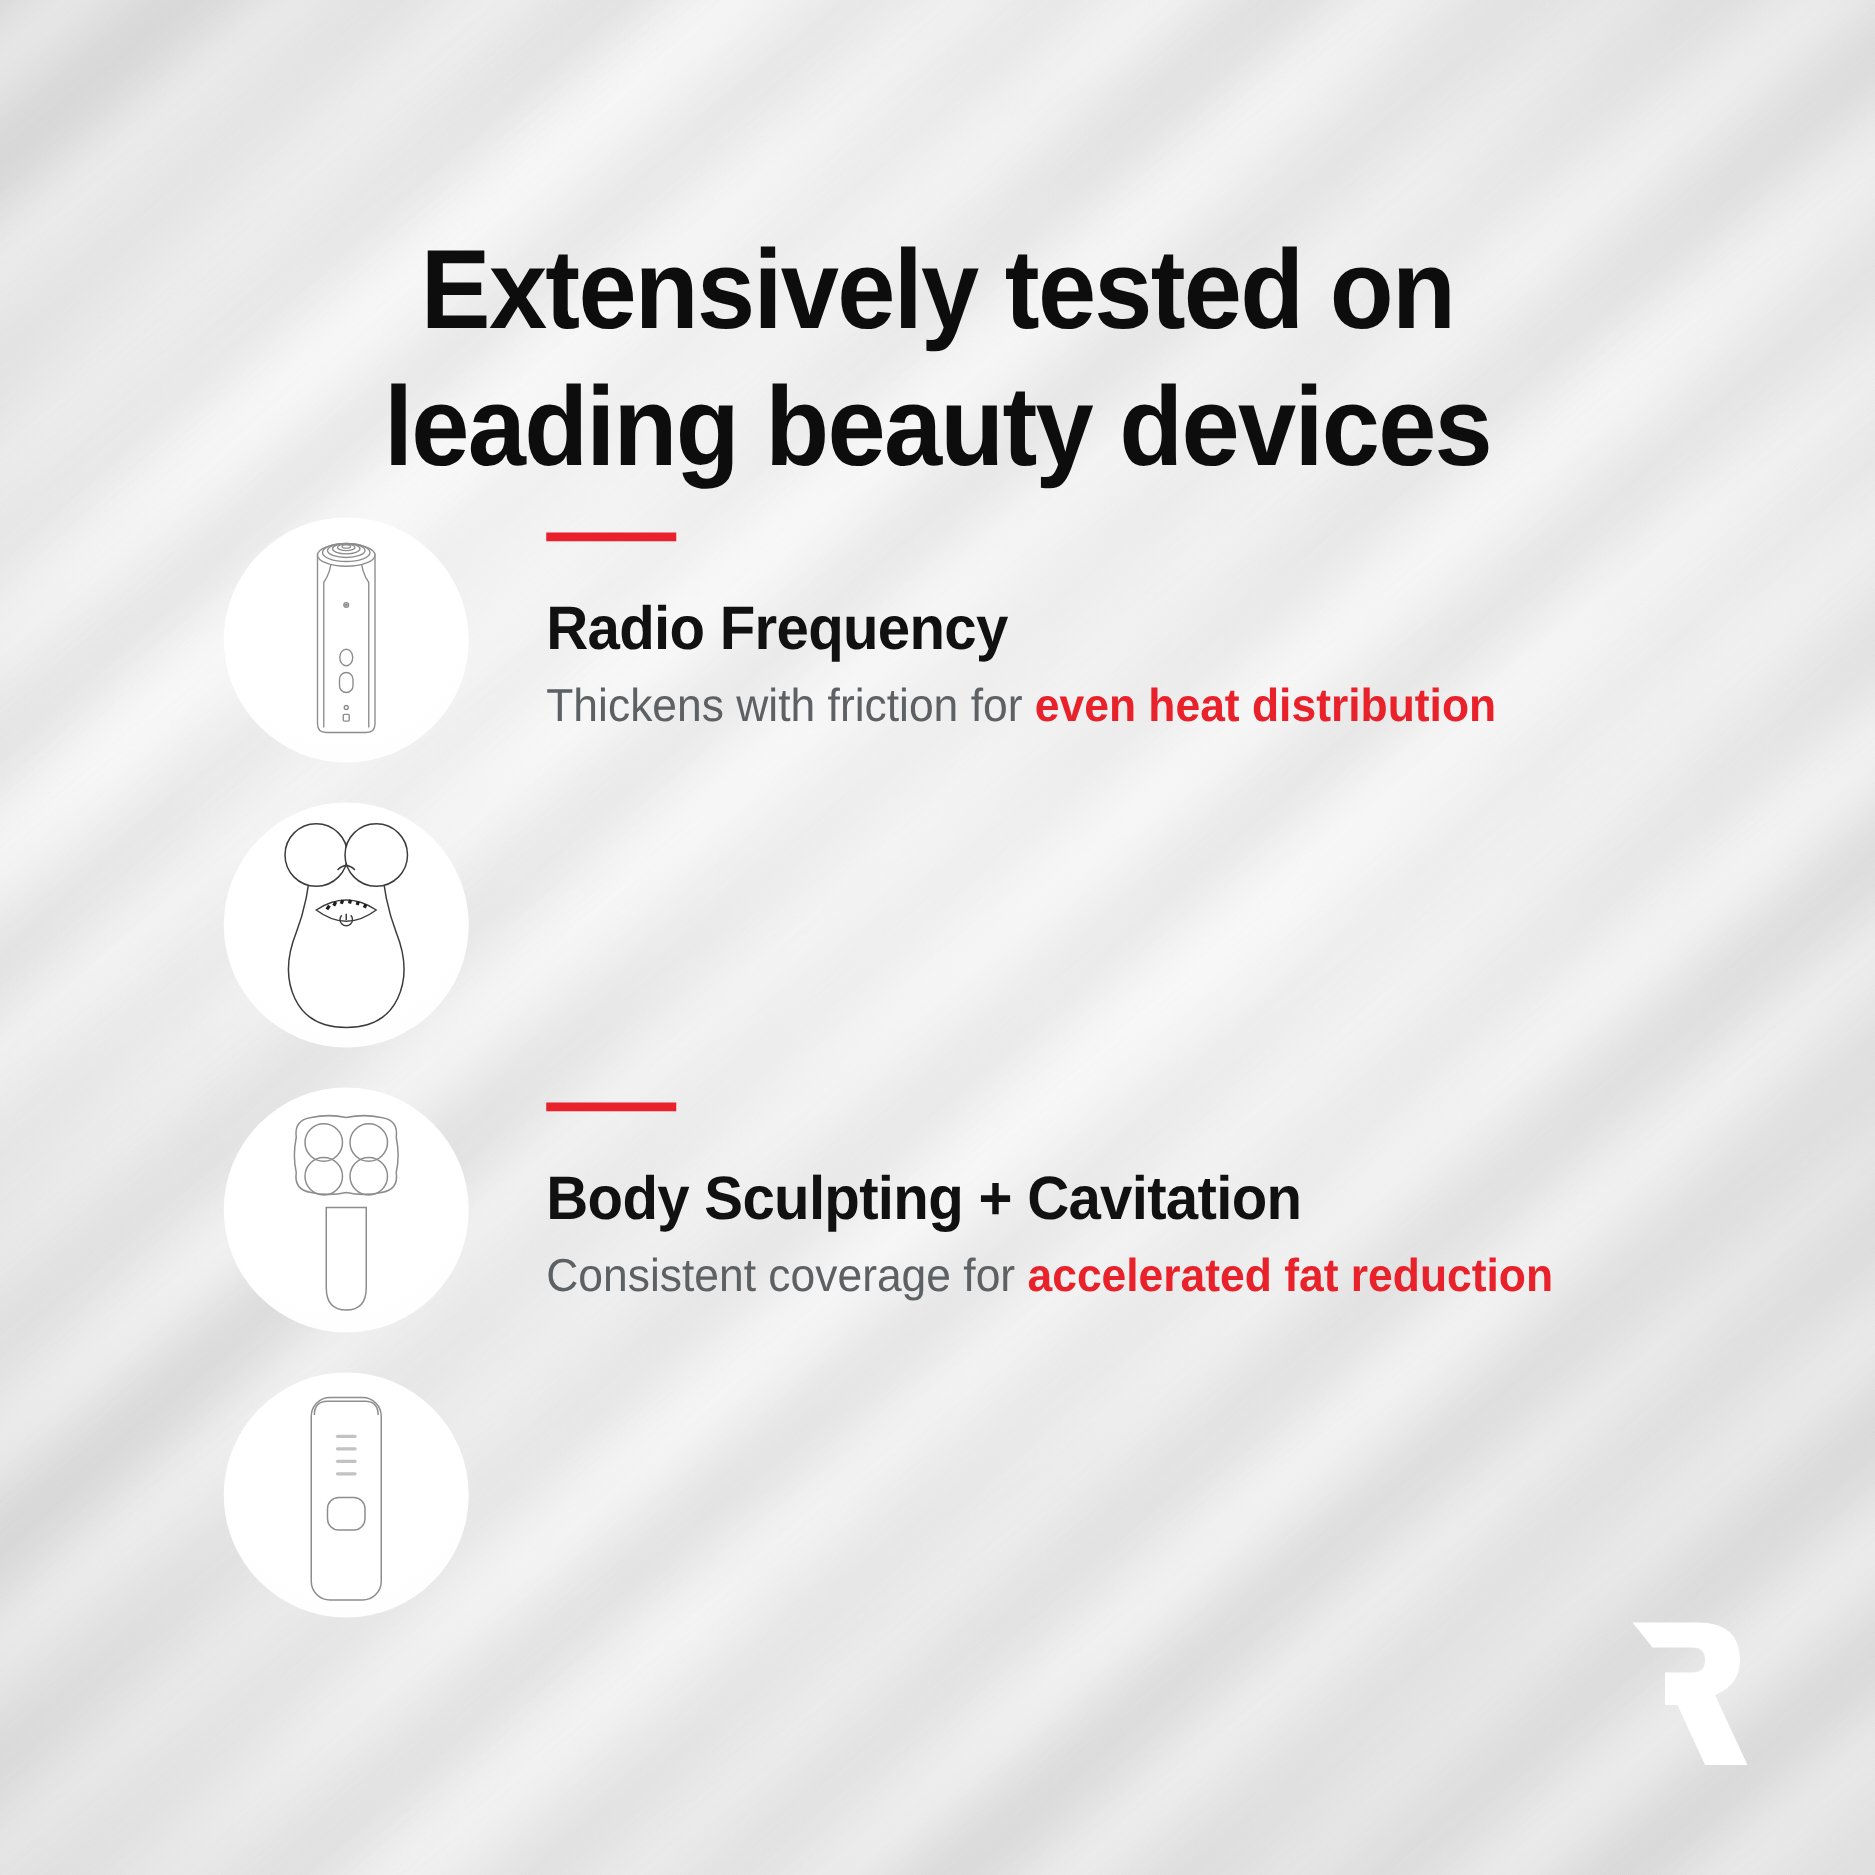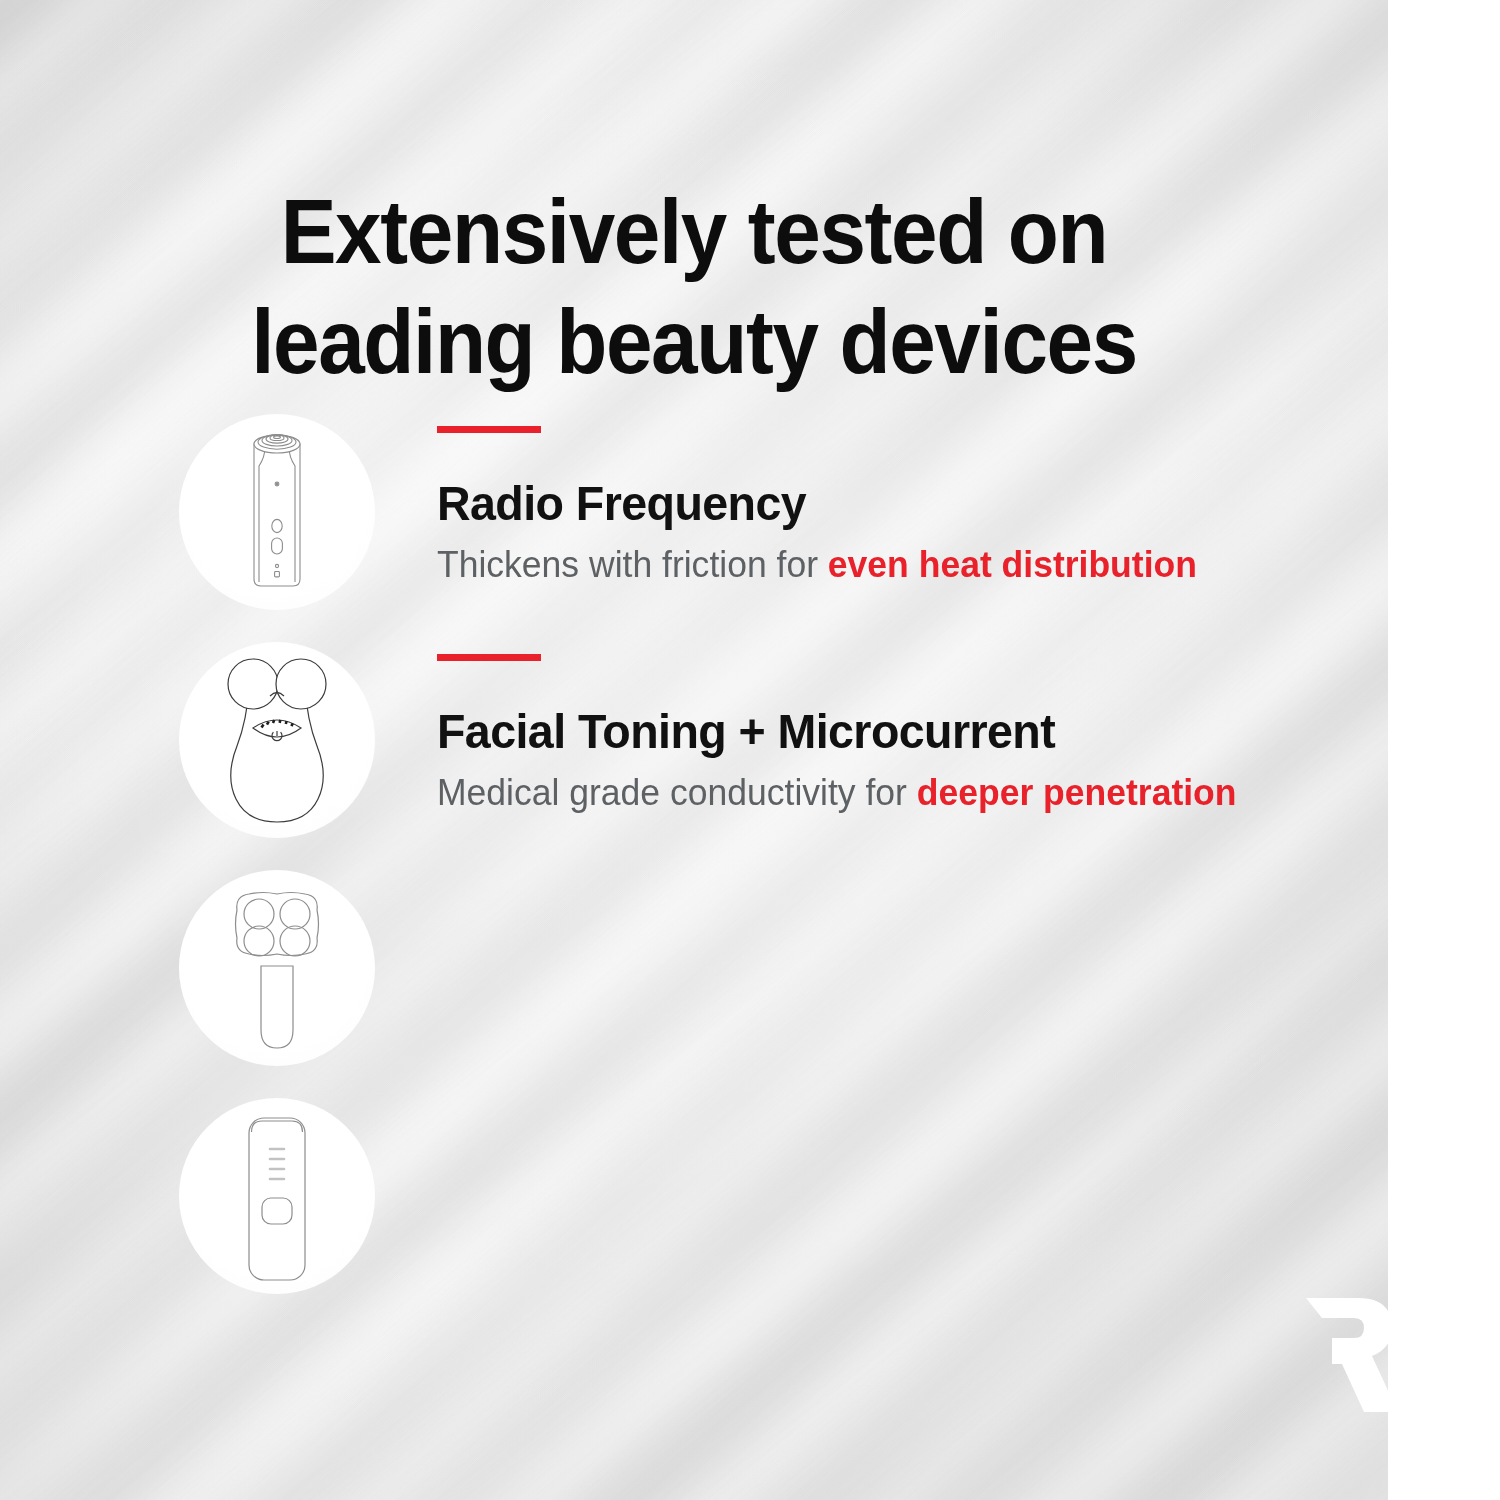--- a/index.html
+++ b/index.html
@@ -3,21 +3,21 @@
 <meta charset="utf-8">
 <style>
   html, body {
     margin: 0;
     padding: 0;
     background: #ffffff;
   }
 
   #canvas {
     position: relative;
-    width: 1388px;
+    width: 1500px;
     height: 1500px;
     overflow: hidden;
     font-family: "Liberation Sans", sans-serif;
     background-color: #e2e2e2;
   }
 
   
   .bg-base {
     position: absolute;
     inset: 0;
@@ -226,25 +226,20 @@
               <line x1="100.6" y1="80.8" x2="101.4" y2="77.8"></line>
               <line x1="106.8" y1="82.0" x2="107.6" y2="79.0"></line>
               <line x1="112.4" y1="84.2" x2="113.8" y2="81.4"></line>
             </g>
 
             <path d="M98 89 L98 94" stroke="#3c3c3c" stroke-width="1.2"></path>
             <path d="M94.4 90.2 A5 5 0 1 0 101.6 90.2" stroke="#3c3c3c" stroke-width="1.2"></path>
           </g>
         </svg>
       </div>
-      <div class="feature-body">
-        <div class="rule"></div>
-        <div class="feature-title">Facial Toning + Microcurrent</div>
-        <div class="feature-sub"><span>Medical grade conductivity for </span><span class="hl">deeper penetration</span></div>
-      </div>
     </div>
 
     <div class="feature-row">
       <div class="icon-wrap">
         <div class="icon-disc"></div>
         <svg class="icon-art" viewBox="0 0 196 196">
           <g fill="none" stroke="#8d8d8d" stroke-width="1.2">
 
             <path d="M82 96 L82 160 Q82 178 98 178 Q114 178 114 160 L114 96 Z" fill="#ffffff"></path>
 
@@ -252,20 +247,25 @@
                      Q56 26 70 24 Q84 21 98 24 Q112 21 126 24 Q140 26 138 40
                      Q141 54 138 68 Q140 82 126 84 Q112 87 98 84 Q84 87 70 84
                      Q56 82 58 68 Q55 54 58 40 Z" fill="#ffffff"></path>
 
             <circle cx="80" cy="44" r="15"></circle>
             <circle cx="116" cy="44" r="15"></circle>
             <circle cx="80" cy="71" r="15"></circle>
             <circle cx="116" cy="71" r="15"></circle>
           </g>
         </svg>
+      </div>
+      <div class="feature-body">
+        <div class="rule"></div>
+        <div class="feature-title">Body Sculpting + Cavitation</div>
+        <div class="feature-sub"><span>Consistent coverage for </span><span class="hl">accelerated fat reduction</span></div>
       </div>
     </div>
 
     <div class="feature-row">
       <div class="icon-wrap">
         <div class="icon-disc"></div>
         <svg class="icon-art" viewBox="0 0 196 196">
           <g fill="none" stroke="#8d8d8d" stroke-width="1.2">
 
             <rect x="70" y="20" width="56" height="162" rx="15" fill="#ffffff"></rect>

